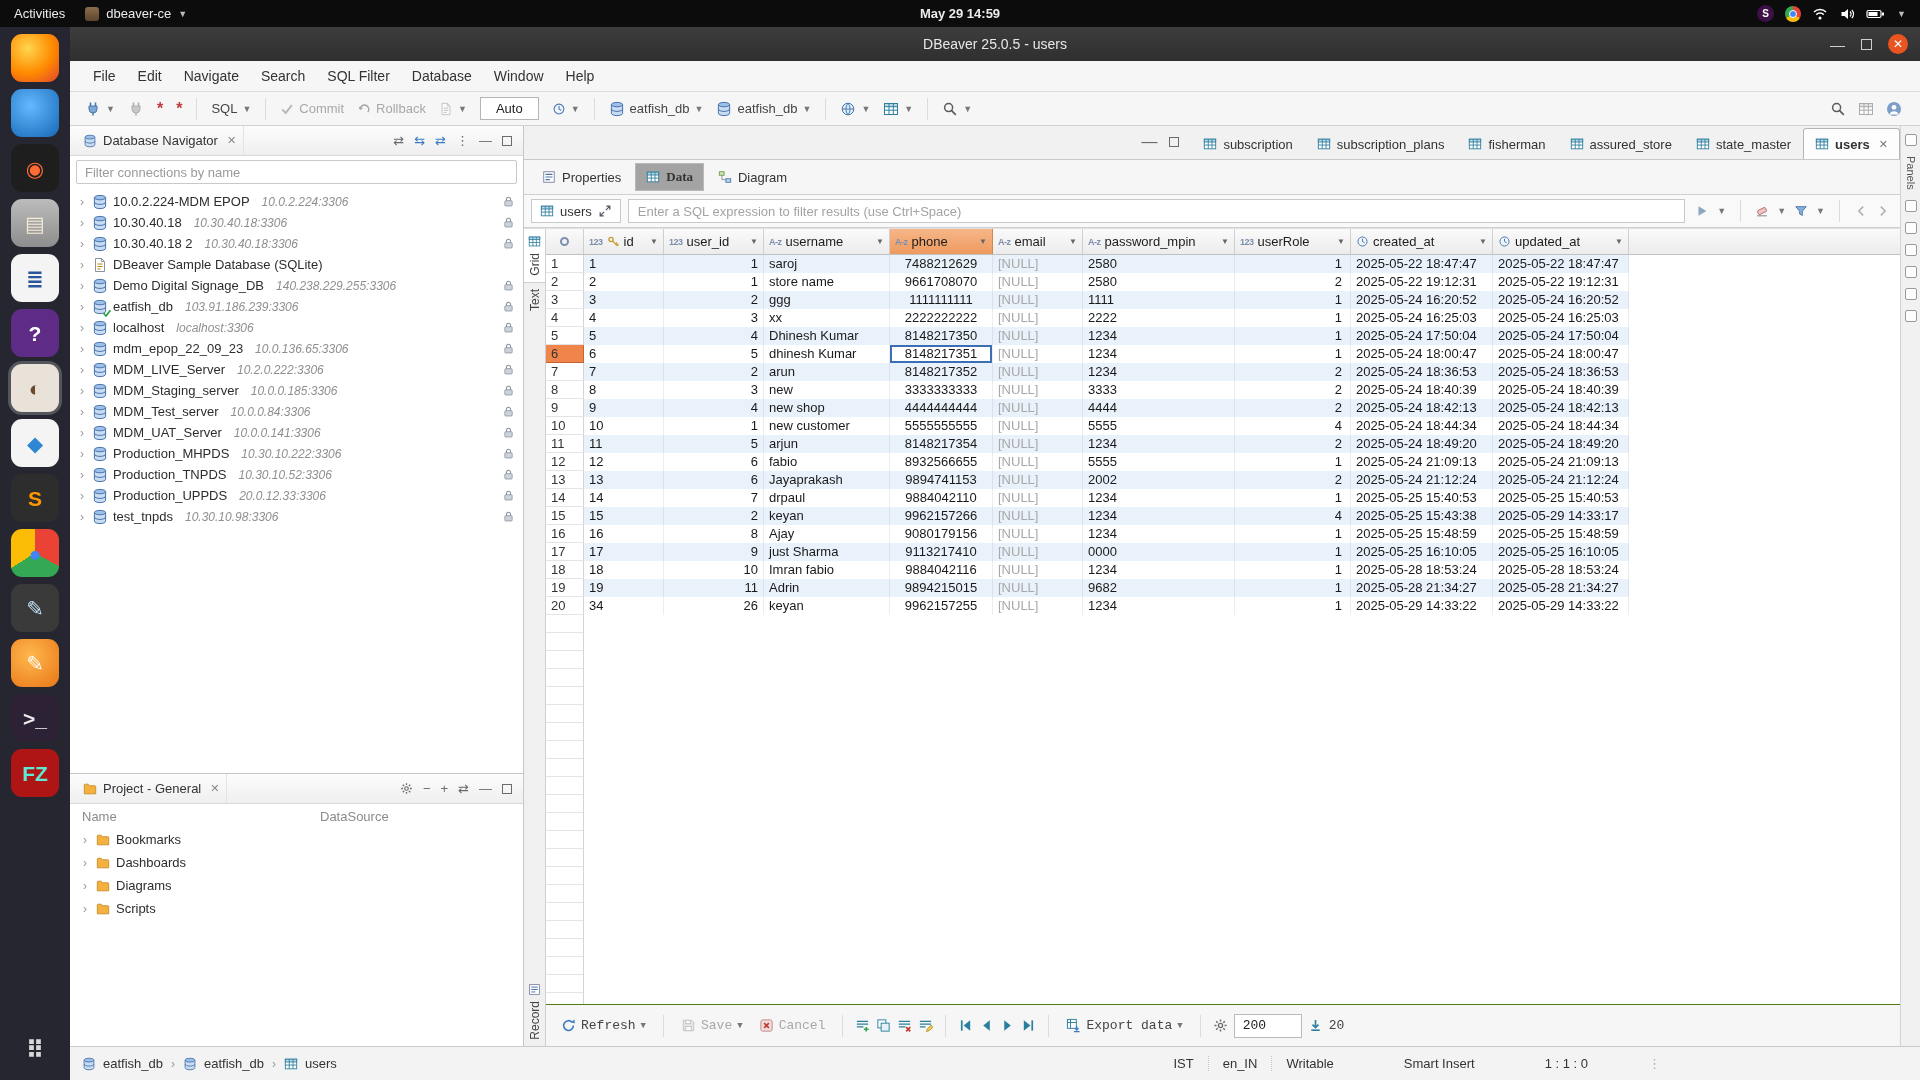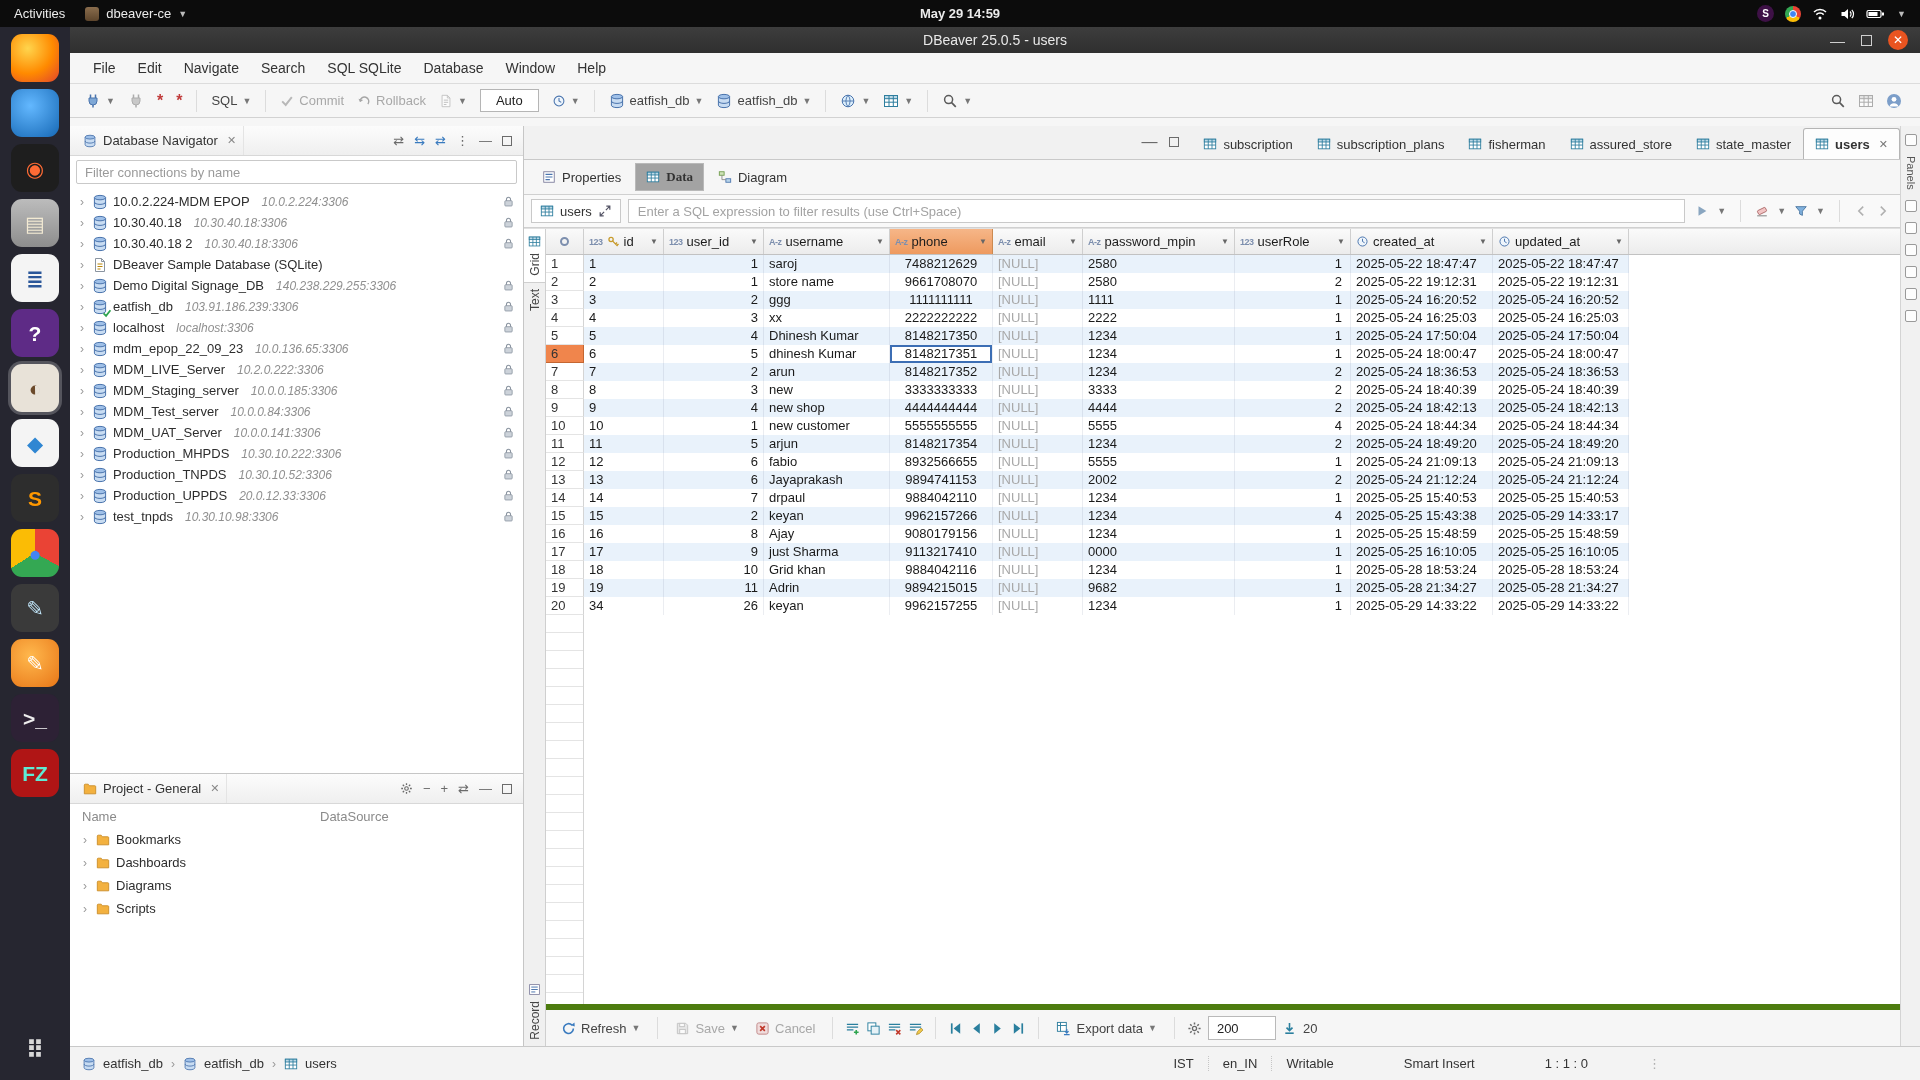--- a/index.html
+++ b/index.html
@@ -22,21 +22,21 @@
 
   
   .dock { position:absolute; left:0; top:27px; width:70px; height:1053px; background:#262630; display:flex; flex-direction:column; align-items:center; gap:7px; padding:7px 0 6px; z-index:50; }
   .dock-item { width:48px; height:48px; border-radius:11px; display:flex; align-items:center; justify-content:center; font-size:21px; font-weight:bold; flex:0 0 auto; }
   .dock-item.active { box-shadow:0 0 0 3px rgba(255,255,255,.22); }
   .dock-item:last-child { margin-top:auto; font-size:24px; }
   .dock-glyph { line-height:1; }
 
   
   .window { position:absolute; left:70px; top:27px; width:1850px; height:1053px; background:#f6f6f6; box-shadow:0 0 0 1px rgba(0,0,0,.45); }
-  .titlebar { height:26px; background:linear-gradient(#3d3d3d,#2f2f2f); color:#e8e8e8; font-size:14px; display:flex; align-items:center; justify-content:center; position:relative; }
+  .titlebar { height:34px; background:linear-gradient(#3d3d3d,#2f2f2f); color:#e8e8e8; font-size:14px; display:flex; align-items:center; justify-content:center; position:relative; }
   .win-controls { position:absolute; right:12px; top:0; bottom:0; display:flex; align-items:center; gap:16px; color:#cfcfcf; }
   .wc-min { font-size:15px; }
   .wc-max { width:11px; height:11px; border:1.5px solid #cfcfcf; }
   .wc-close { width:20px; height:20px; border-radius:50%; background:#e95420; color:#fff; font-size:12px; display:flex; align-items:center; justify-content:center; }
 
   .menubar { height:31px; background:#f6f6f6; border-bottom:1px solid #dcdcdc; display:flex; align-items:center; padding-left:12px; font-size:14px; color:#333; }
   .menu-item { padding:0 11px; height:100%; display:flex; align-items:center; }
 
   .toolbar { height:34px; background:#f6f6f6; border-bottom:1px solid #d2d2d2; display:flex; align-items:center; padding:0 10px; font-size:13px; color:#444; gap:3px; }
   .tbtn { display:flex; align-items:center; gap:5px; padding:3px 5px; border-radius:3px; white-space:nowrap; }
@@ -141,21 +141,21 @@
   .gc-phone { width:103px; flex:0 0 103px;text-align:center; }
   .gc-email { width:90px; flex:0 0 90px; color:#a8a8a8; }
   .gc-mpin { width:152px; flex:0 0 152px; }
   .gc-role { width:116px; flex:0 0 116px; text-align:right; padding-right:8px; }
   .gc-created { width:142px; flex:0 0 142px; }
   .gc-updated { width:136px; flex:0 0 136px; }
   .grow.sel .gc-rn { background:#f0854c; border-color:#c46631; }
   .grow.sel .gc-phone { box-shadow:inset 0 0 0 2px #3c6eb4; background:#fff; }
   .empty-rn { position:absolute; left:0; top:360px; bottom:0; width:38px; border-right:1px solid #d4d4d4; background:repeating-linear-gradient(to bottom,#fff 0 17px,#e4e4e4 17px 18px); }
 
-  .result-toolbar { height:42px; border-top:6px solid #4d7c0f; background:#f6f6f6; display:flex; align-items:center; padding:0 10px; gap:6px; font-size:13px; color:#444; flex:0 0 42px; }
+  .result-toolbar { height:42px; border-top:1px solid #4d7c0f; background:#f6f6f6; display:flex; align-items:center; padding:0 10px; gap:6px; font-size:13px; color:#444; flex:0 0 42px;font-family:Liberation Mono, monospace; }
   .result-toolbar svg { width:15px; height:15px; }
   .rt-input { width:68px; height:24px; border:1px solid #b9b9b9; background:#fff; display:flex; align-items:center; padding:0 8px; color:#222; }
 
   .right-strip { width:20px; background:#f1f1f1; border-left:1px solid #d4d4d4; display:flex; flex-direction:column; align-items:center; padding-top:8px; gap:10px; flex:0 0 20px; }
   .panels-label { writing-mode:vertical-rl; font-size:11px; color:#555; }
   .rs-icon { width:12px; height:12px; border:1px solid #9a9a9a; border-radius:2px; background:#fdfdfd; flex:0 0 12px; }
 
   
   .statusbar { position:absolute; left:0; right:0; bottom:0; height:34px; background:#f3f3f3; border-top:1px solid #c9c9c9; display:flex; align-items:center; font-size:13px; color:#333; padding:0 12px; }
   .sb-crumb { display:flex; align-items:center; gap:7px; }
@@ -431,21 +431,21 @@
         <span class="wc-close">✕</span>
       </div>
     </div>
 
     <div class="menubar">
 
     <span class="menu-item">File</span>
         <span class="menu-item">Edit</span>
         <span class="menu-item">Navigate</span>
         <span class="menu-item">Search</span>
-        <span class="menu-item">SQL SQLite</span>
+        <span class="menu-item">SQL Filter</span>
         <span class="menu-item">Database</span>
         <span class="menu-item">Window</span>
         <span class="menu-item">Help</span>
       </div>
 
     <div class="toolbar">
       <span class="tbtn">
           <svg class="icon16">
             <use href="#i-plug"></use>
           </svg>
@@ -1289,21 +1289,21 @@
                     <div class="gcell gc-mpin">0000</div>
                     <div class="gcell gc-role">1</div>
                     <div class="gcell gc-created">2025-05-25 16:10:05</div>
                     <div class="gcell gc-updated">2025-05-25 16:10:05</div>
                   </div>
 
                   <div class="grow">
                     <div class="gcell gc-rn">18</div>
                     <div class="gcell gc-id">18</div>
                     <div class="gcell gc-uid">10</div>
-                    <div class="gcell gc-user">Grid khan</div>
+                    <div class="gcell gc-user">Imran fabio</div>
                     <div class="gcell gc-phone">9884042116</div>
                     <div class="gcell gc-email">[NULL]</div>
                     <div class="gcell gc-mpin">1234</div>
                     <div class="gcell gc-role">1</div>
                     <div class="gcell gc-created">2025-05-28 18:53:24</div>
                     <div class="gcell gc-updated">2025-05-28 18:53:24</div>
                   </div>
 
                   <div class="grow">
                     <div class="gcell gc-rn">19</div>

